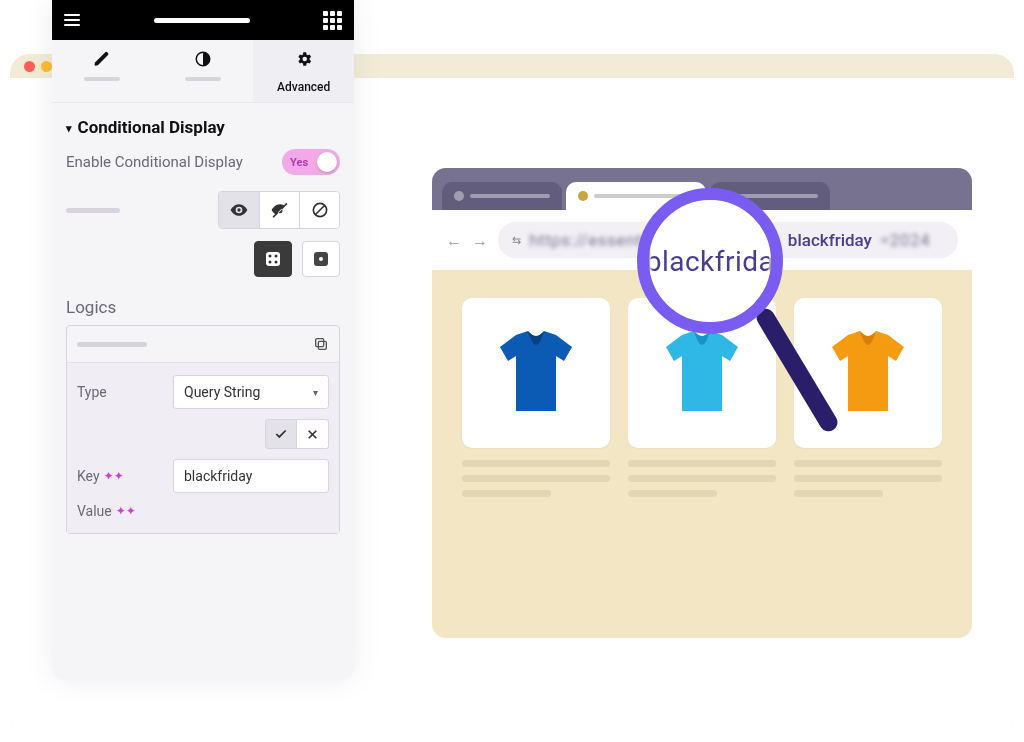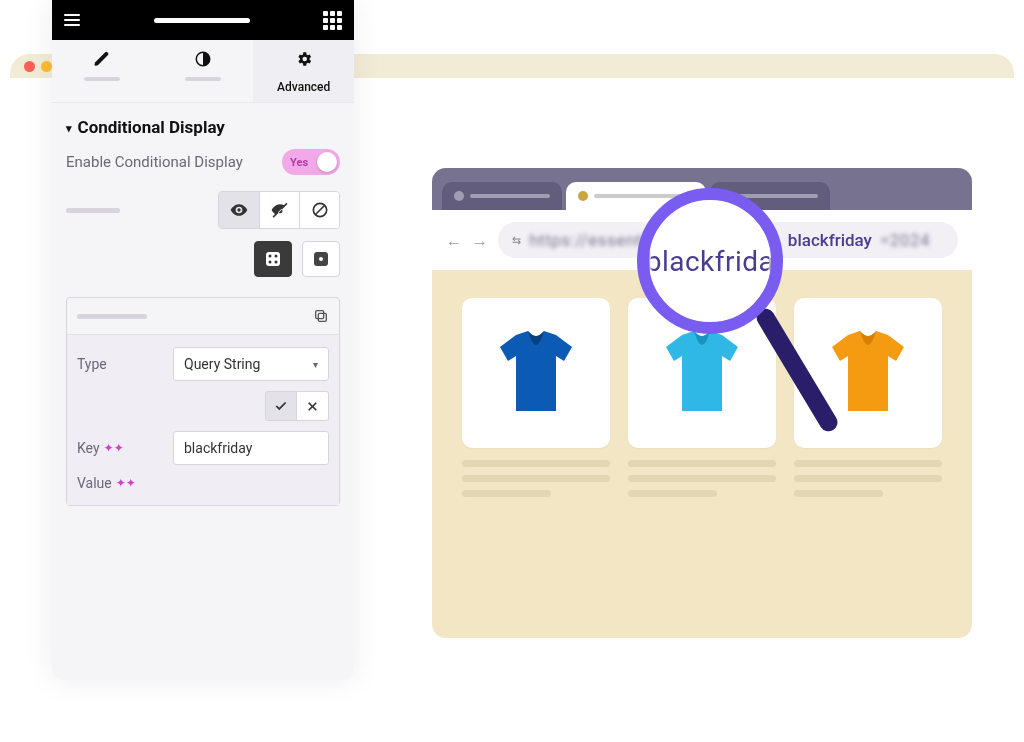--- a/index.html
+++ b/index.html
@@ -343,20 +343,21 @@
           </svg>
       </div>
       <div class="sq-btn">
         <svg width="16" height="16" viewBox="0 0 16 16">
             <rect x="1" y="1" width="14" height="14" rx="3" fill="#444"></rect>
             <circle cx="8" cy="8" r="2" fill="#fff"></circle>
           </svg>
       </div>
     </div>
 
+    <div class="logics-title">Logics</div>
     <div class="logics-box">
       <div class="logics-header">
         <div class="placeholder-line" style="width:70px"></div>
         <span>
           <svg width="16" height="16" viewBox="0 0 24 24" fill="none" stroke="#555" stroke-width="2">
               <rect x="8" y="8" width="12" height="12" rx="2"></rect>
               <rect x="4" y="4" width="12" height="12" rx="2"></rect>
             </svg>
         </span>
       </div>

